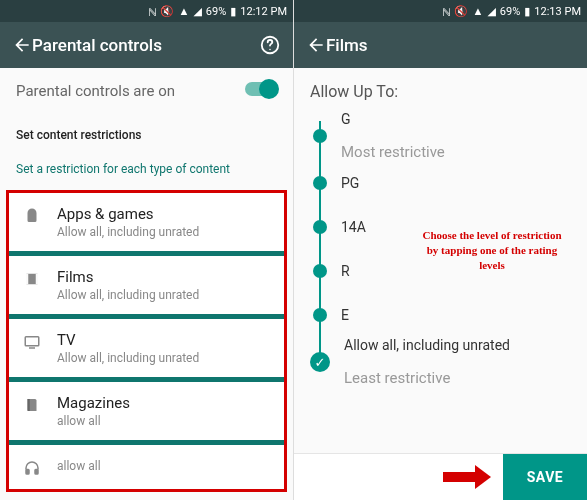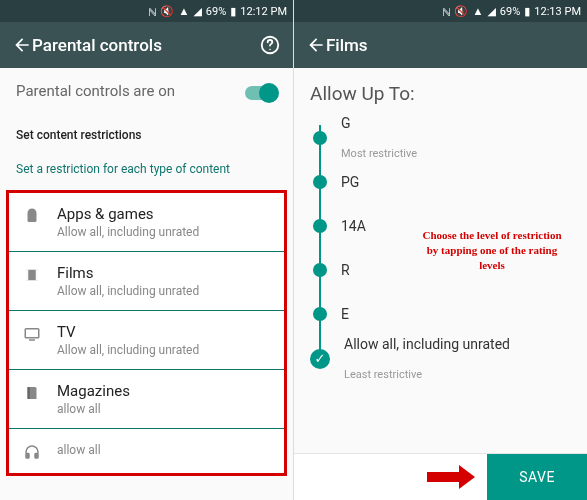--- a/index.html
+++ b/index.html
@@ -4,45 +4,45 @@
 <style>
 body{margin:0;font-family:Roboto,Arial,sans-serif;background:#fff;display:flex;width:587px;height:500px;overflow:hidden;font-size:14px}
 .screen{flex:1;display:flex;flex-direction:column;position:relative;background:#fafafa}
 .screen.left{border-right:1px solid #ddd}
 .statusbar{height:22px;background:#2a3f41;color:#fff;display:flex;align-items:center;justify-content:flex-end;padding:0 6px;font-size:11px;gap:4px}
 .statusbar span{display:inline-block}
 .appbar{height:46px;background:#3b5254;display:flex;align-items:center;padding:0 12px;color:#fff;gap:0}
 .appbar .title{font-size:17px;font-weight:500;flex:1}
 .content{flex:1;overflow:hidden;background:#fafafa}
 .section{padding:14px 16px}
-.row{display:flex;align-items:flex-end;justify-content:space-between}
+.row{display:flex;align-items:flex-start;justify-content:space-between}
 .label-main{color:#666;font-size:15px}
 .toggle{width:32px;height:14px;background:#6fbfb3;border-radius:7px;position:relative}
 .toggle .knob{position:absolute;right:-2px;top:-3px;width:20px;height:20px;border-radius:50%;background:#009688}
 .subhead{color:#222;font-size:12px;font-weight:500}
 .subcap{color:#0f766e;font-size:12px;margin-top:20px}
 .redbox{border:3px solid #d40000;margin:4px 6px 6px 6px;background:#fff}
-.item{display:flex;padding:12px 14px;gap:14px;border-bottom:1px solid #0f766e}
+.item{display:flex;padding:12px 14px;gap:14px;border-bottom:5px solid #0f766e}
 .item:last-child{border-bottom:none}
 .item .icn{width:20px;color:#888;display:flex;align-items:flex-start;padding-top:2px}
 .item .txts{flex:1}
 .item .t1{color:#222;font-size:15px}
 .item .t2{color:#888;font-size:12px;margin-top:2px}
-.allowupto{padding:14px 16px 6px 16px;color:#555;font-size:19px}
+.allowupto{padding:14px 16px 6px 16px;color:#555;font-size:16px}
 .ratings{position:relative;padding:4px 16px 4px 16px}
 .rating{display:flex;align-items:center;gap:14px;min-height:44px;position:relative}
 .dot{width:14px;height:14px;border-radius:50%;background:#009688;z-index:2;flex-shrink:0;margin-left:3px}
 .rating .labels{display:flex;flex-direction:column}
 .rl{color:#333;font-size:14px}
-.rs{color:#999;font-size:11px;margin-top:16px}
+.rs{color:#999;font-size:15px;margin-top:16px}
 .line{position:absolute;left:25px;top:14px;bottom:32px;width:2px;background:#009688;z-index:1}
 .check{width:20px;height:20px;border-radius:50%;background:#009688;display:flex;align-items:center;justify-content:center;color:#fff;font-size:13px;z-index:2;flex-shrink:0}
 .footer{position:absolute;bottom:0;left:0;right:0;height:46px;background:#fff;display:flex;border-top:1px solid #e5e5e5}
 .footer .arrow-slot{flex:1;display:flex;align-items:center;justify-content:flex-end;padding-right:12px}
-.savebtn{width:100px;background:#009688;color:#fff;font-size:14px;font-weight:400;display:flex;align-items:center;justify-content:center;letter-spacing:0.5px}
+.savebtn{width:84px;background:#009688;color:#fff;font-size:14px;font-weight:700;display:flex;align-items:center;justify-content:center;letter-spacing:0.5px}
 .redtext{position:absolute;right:24px;top:228px;width:142px;color:#d40000;font-family:Georgia,serif;font-weight:bold;font-size:11px;text-align:center;line-height:1.35;z-index:5}
 .arrow-right{width:48px;height:20px;position:relative}
 .arrow-right .shaft{position:absolute;left:0;top:5px;width:34px;height:10px;background:#d40000}
 .arrow-right .head{position:absolute;right:0;top:-2px;width:0;height:0;border-top:12px solid transparent;border-bottom:12px solid transparent;border-left:16px solid #d40000}
 svg{display:block}
 </style>
 </head>
 <body>
 
 <div class="screen left">

